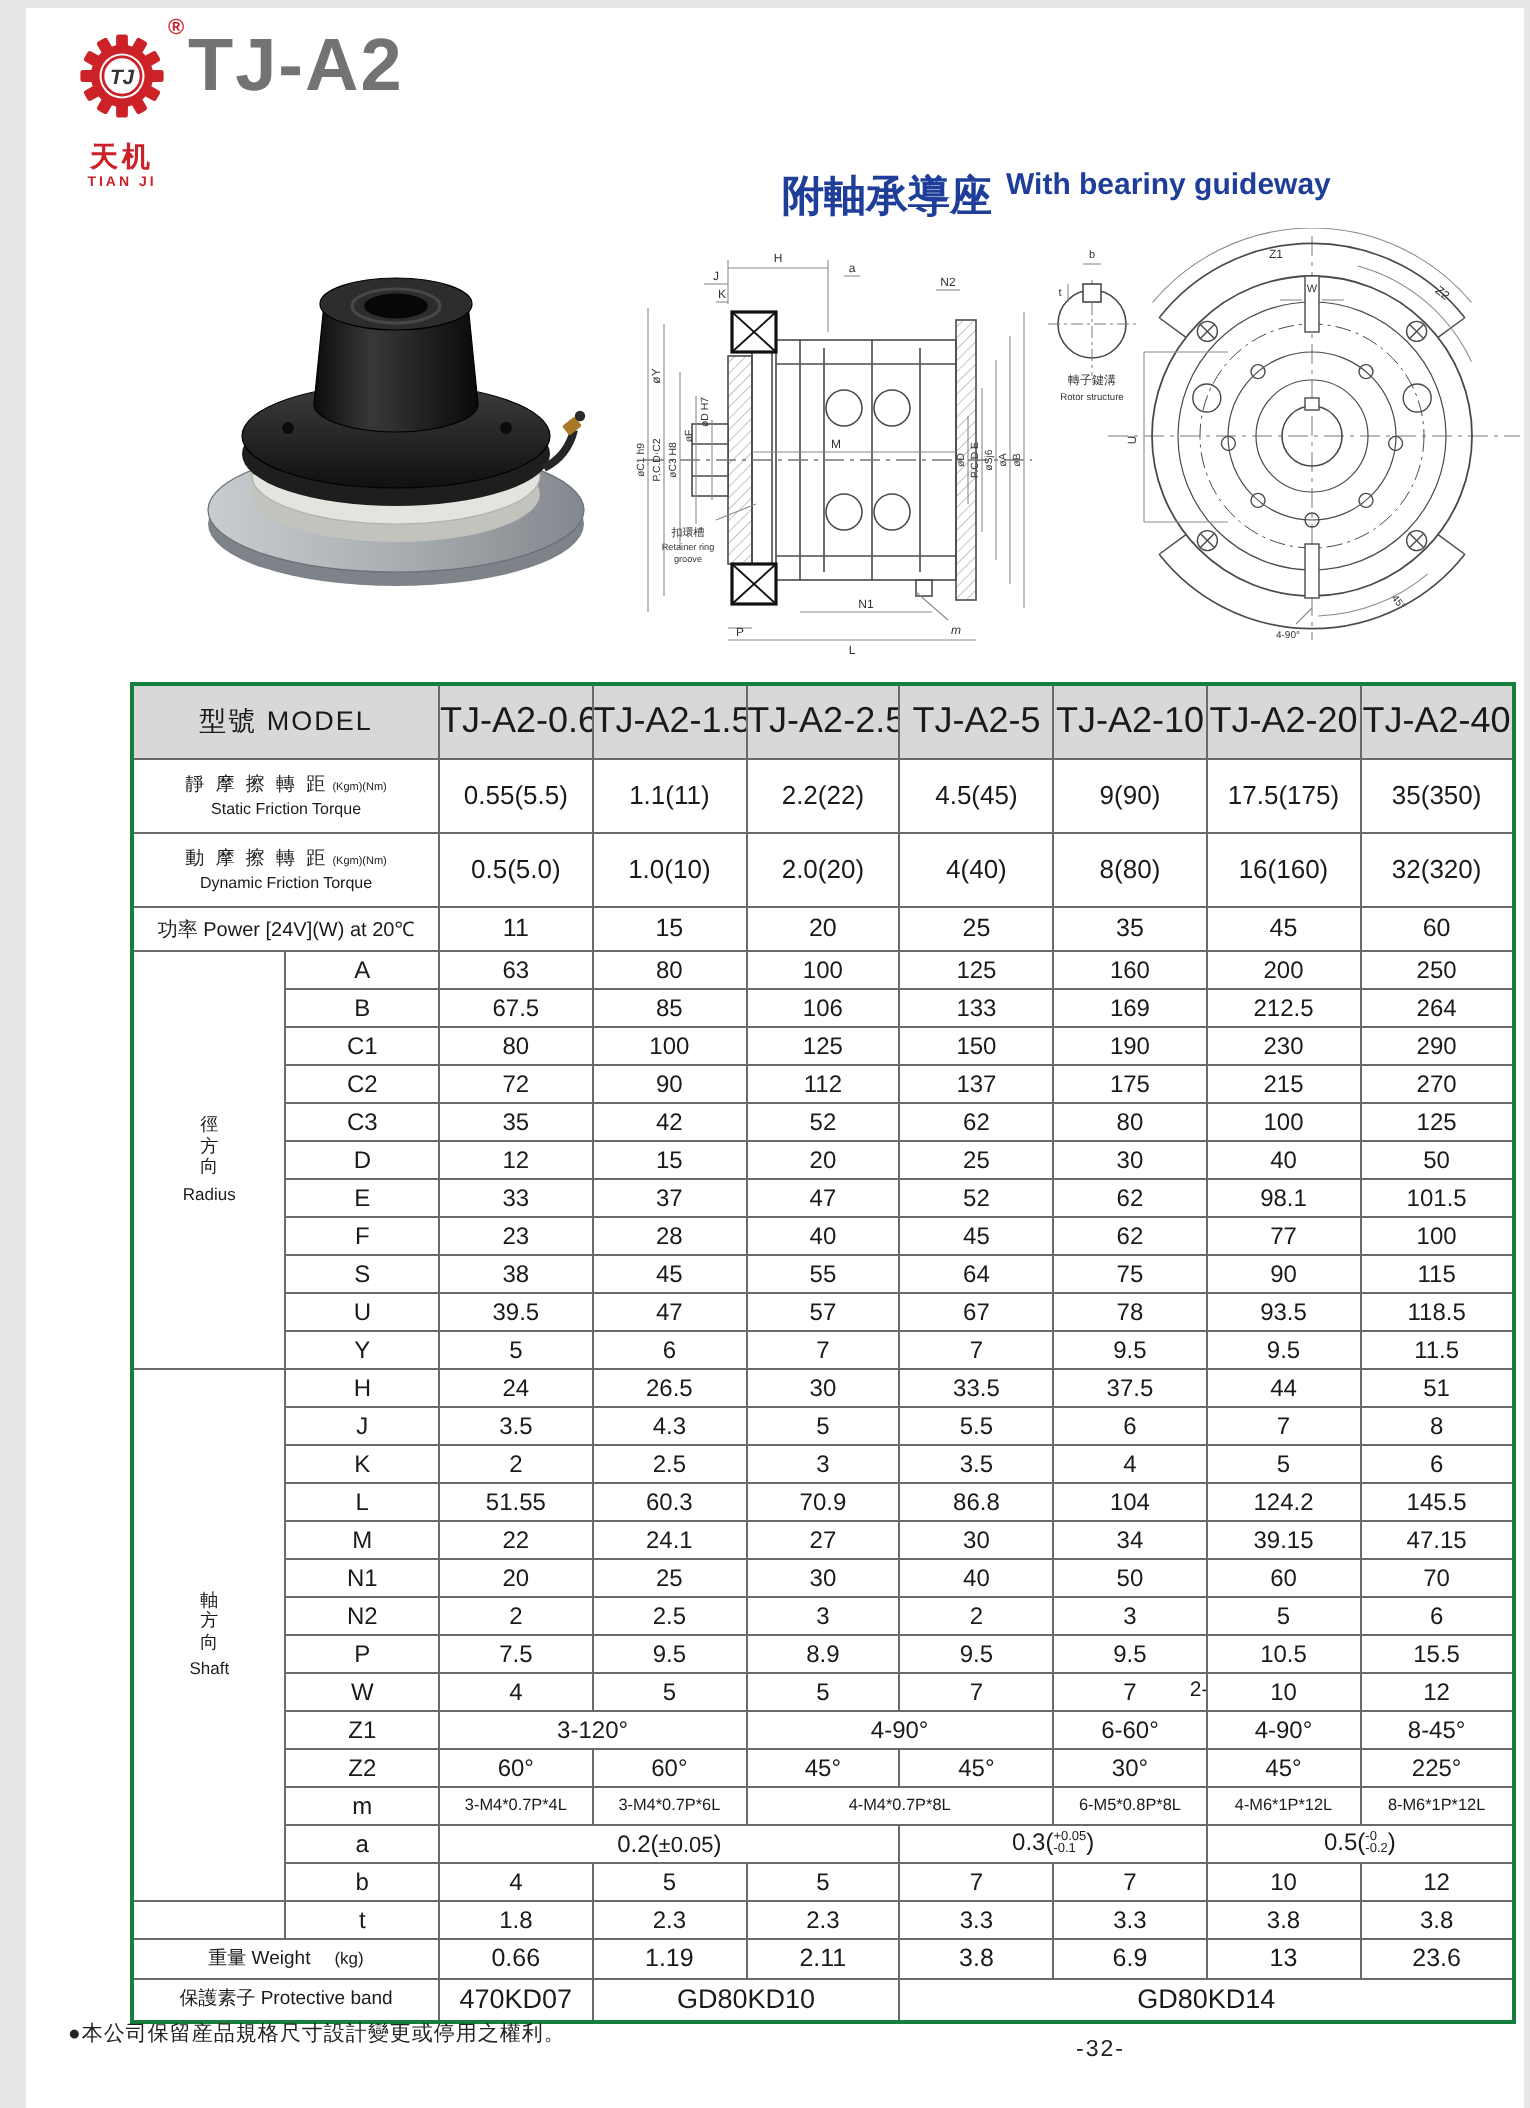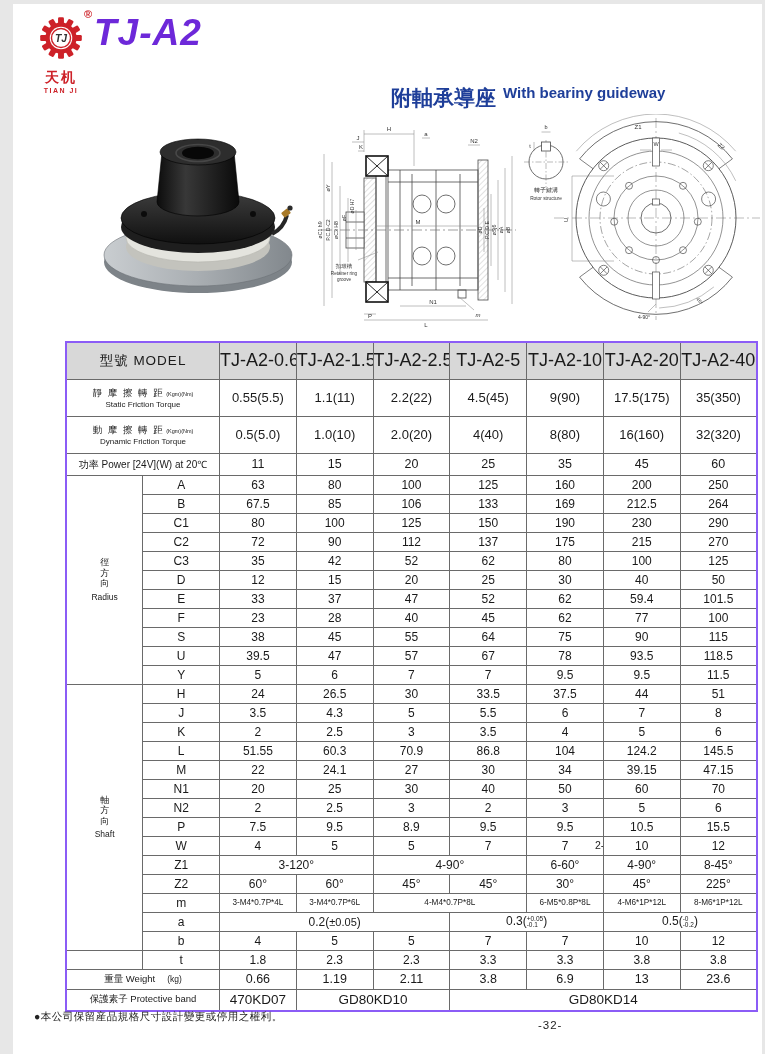--- a/index.html
+++ b/index.html
@@ -8,36 +8,36 @@
   .edge{position:absolute;background:#e7e7e7;}
   .edge.l{left:0;top:0;width:13px;height:1054px;}
   .edge.t{left:0;top:0;width:765px;height:4px;}
   .edge.r{right:0;top:0;width:3px;height:1054px;}
 
   
   .logo{position:absolute;left:28px;top:12px;width:66px;text-align:center;}
   .reg{position:absolute;left:84px;top:8px;font-size:11px;color:#cd2128;font-weight:bold;}
   .logo-zh{font-size:14px;color:#cd2128;font-weight:bold;margin-top:1px;letter-spacing:2px;}
   .logo-en{font-size:7px;color:#cd2128;font-weight:bold;letter-spacing:1.5px;}
-  .title{position:absolute;left:94px;top:12px;font-size:37px;font-weight:bold;font-style:italic;
-         color:#6d28d9;letter-spacing:1px;}
+  .title{position:absolute;left:94px;top:12px;font-size:37px;font-weight:bold;
+         color:#737373;letter-spacing:1px;}
   .sub1{position:absolute;left:96px;top:57px;display:flex;align-items:baseline;white-space:nowrap;}
   .sub1 .zh{font-size:21px;font-weight:bold;color:#1e3e99;}
   .sub1 .en{font-size:17px;font-weight:600;color:#1e3e99;margin-left:10px;}
   .sub2{position:absolute;left:391px;top:84px;display:flex;align-items:flex-start;white-space:nowrap;}
   .sub2 .zh{font-size:21px;font-weight:bold;color:#1e3e99;}
   .sub2 .en{font-size:15px;font-weight:bold;color:#1e3e99;margin-left:7px;}
 
   
   .fig{position:absolute;}
   svg text{font-family:"Liberation Sans",sans-serif;fill:#333;}
 
   
   .tblwrap{position:absolute;left:65px;top:341px;}
-  table{border-collapse:collapse;table-layout:fixed;width:693px;border:2px solid #8b5cf6;}
+  table{border-collapse:collapse;table-layout:fixed;width:693px;border:2px solid #15803d;}
   td,th{border:1px solid #6a6a6a;text-align:center;vertical-align:middle;padding:0;
         overflow:hidden;white-space:nowrap;}
   th{background:#d8d8d8;font-weight:normal;font-size:18px;}
   .mlabel{font-size:13.5px;letter-spacing:1px;}
   tr.r-head{height:37px;}
   tr.r-spec{height:37px;}  tr.r-spec .v{font-size:13px;}
   tr.r-power{height:22px;margin-top:35px;} tr.r-power .v{font-size:12.5px;}
   tr.r-dim{height:19px;}   tr.r-dim .v{font-size:12px;}
   tr.r-wt{height:20px;padding-left:32px;}    tr.r-wt .v{font-size:12.5px;}
   tr.r-prot{height:22px;}  tr.r-prot .v{font-size:13.5px;}
@@ -437,21 +437,21 @@
             <td class="v">40</td>
             <td class="v">50</td>
           </tr>
           <tr class="r-dim">
             <td class="pcell">E</td>
             <td class="v">33</td>
             <td class="v">37</td>
             <td class="v">47</td>
             <td class="v">52</td>
             <td class="v">62</td>
-            <td class="v">59.4</td>
+            <td class="v">98.1</td>
             <td class="v">101.5</td>
           </tr>
           <tr class="r-dim">
             <td class="pcell">F</td>
             <td class="v">23</td>
             <td class="v">28</td>
             <td class="v">40</td>
             <td class="v">45</td>
             <td class="v">62</td>
             <td class="v">77</td>

